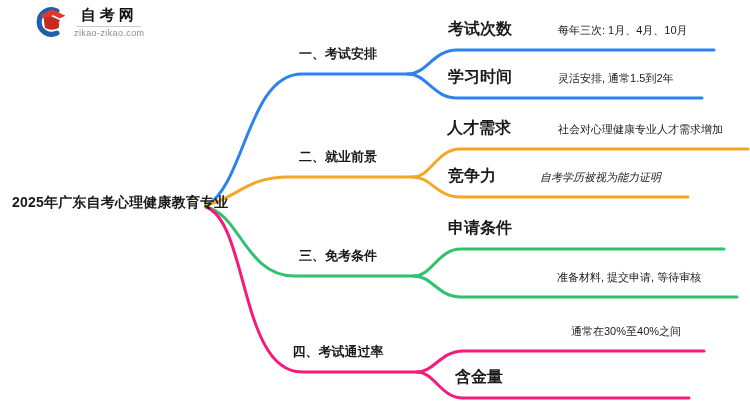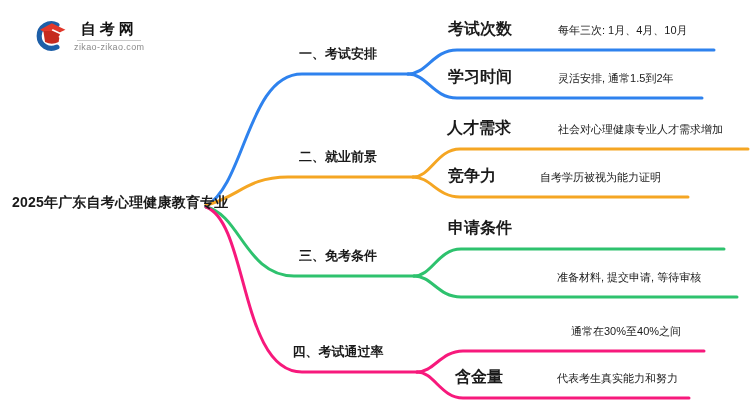--- a/index.html
+++ b/index.html
@@ -6,21 +6,21 @@
   .stage{position:relative;width:750px;height:410px;background:#ffffff;overflow:hidden;
          font-family:"Liberation Sans","DejaVu Sans",sans-serif;color:#1a1a1a;}
   .stage svg.lines{position:absolute;left:0;top:0;}
   svg.lines path{fill:none;stroke-width:3;stroke-linecap:round;stroke-linejoin:round;}
   .nl{position:absolute;white-space:nowrap;line-height:22px;height:22px;}
   .center-title{font-size:14px;font-weight:700;letter-spacing:.2px;}
   .branch-label{font-size:13px;font-weight:700;width:160px;text-align:center;}
   .row-label{font-size:16px;font-weight:700;}
   .row-value{font-size:11px;font-weight:500;}
   
-  .logo{position:absolute;left:34px;top:18px;display:flex;align-items:center;}
+  .logo{position:absolute;left:34px;top:4px;display:flex;align-items:center;}
   .logo-icon{width:34px;height:36px;}
   .logo-text{margin-left:6px;display:flex;flex-direction:column;align-items:center;}
   .logo-title{font-size:15px;font-weight:700;letter-spacing:4px;color:#111;line-height:18px;}
   .logo-divider{width:64px;height:1px;background:#c9c9c9;margin:2px 0 1px 0;}
   .logo-domain{font-size:9px;color:#8a8a8a;letter-spacing:.4px;line-height:10px;}
 </style>
 </head>
 <body>
 
 <div class="stage">
@@ -66,22 +66,21 @@
   <div class="nl branch-label" style="left:258px;top:341px;">四、考试通过率</div>
 
   <div class="nl row-label" style="left:448px;top:18px;">考试次数</div>
   <div class="nl row-value" style="left:558px;top:19px;">每年三次: 1月、4月、10月</div>
   <div class="nl row-label" style="left:448px;top:66px;">学习时间</div>
   <div class="nl row-value" style="left:558px;top:67px;">灵活安排, 通常1.5到2年</div>
 
   <div class="nl row-label" style="left:447px;top:117px;">人才需求</div>
   <div class="nl row-value" style="left:558px;top:118px;">社会对心理健康专业人才需求增加</div>
   <div class="nl row-label" style="left:448px;top:165px;">竞争力</div>
-  <div class="nl row-value" style="left:540px;top:166px;">自考学历被视为能力证明</div>
+  <div class="nl row-value" style="left:540px;top:166px;font-style:italic;">自考学历被视为能力证明</div>
 
   <div class="nl row-label" style="left:448px;top:217px;">申请条件</div>
   <div class="nl row-value" style="left:557px;top:266px;">准备材料, 提交申请, 等待审核</div>
 
   <div class="nl row-value" style="left:571px;top:320px;">通常在30%至40%之间</div>
   <div class="nl row-label" style="left:455px;top:366px;">含金量</div>
-  <div class="nl row-value" style="left:557px;top:367px;">代表考生真实能力和努力</div>
 
 </div>
 
 </body></html>

